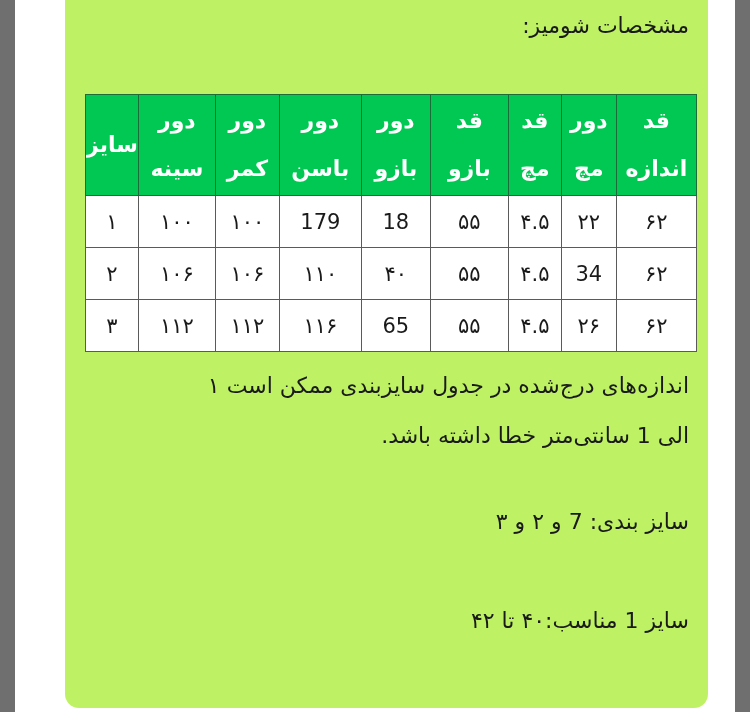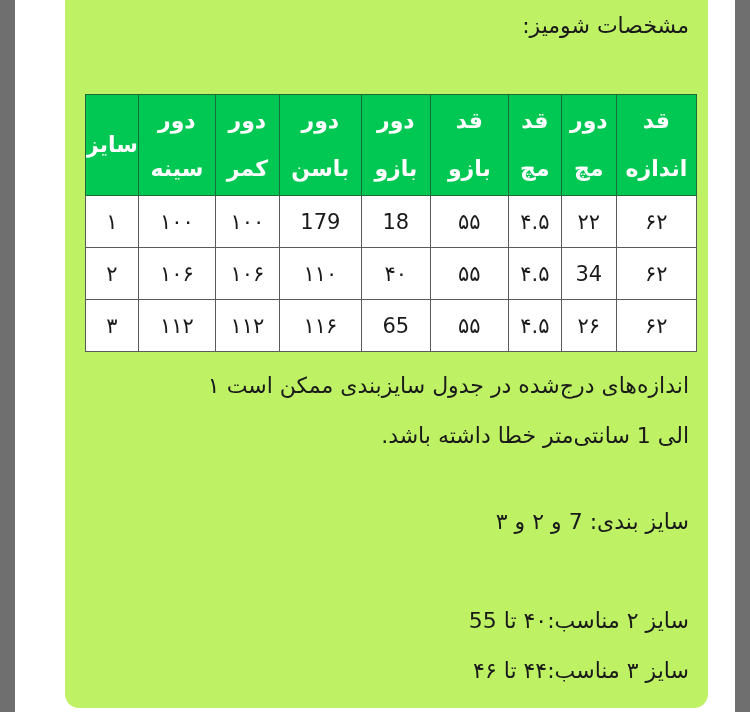--- a/index.html
+++ b/index.html
@@ -144,15 +144,14 @@
       </tr>
     </tbody>
   </table>
 
   <div class="para p1">
     <div>اندازه‌های درج‌شده در جدول سایزبندی ممکن است ۱</div>
     <div>الی 1 سانتی‌متر خطا داشته باشد.</div>
   </div>
 
   <div class="line" style="top:502px">سایز بندی: 7 و ۲ و ۳</div>
-  <div class="line" style="top:601px">سایز ۲ مناسب:۴۰ تا 55</div>
-  <div class="line" style="top:651px">سایز ۳ مناسب:۴۴ تا ۴۶</div>
+  <div class="line" style="top:601px">سایز 1 مناسب:۴۰ تا ۴۲</div>
 </div>
 
 </body></html>

